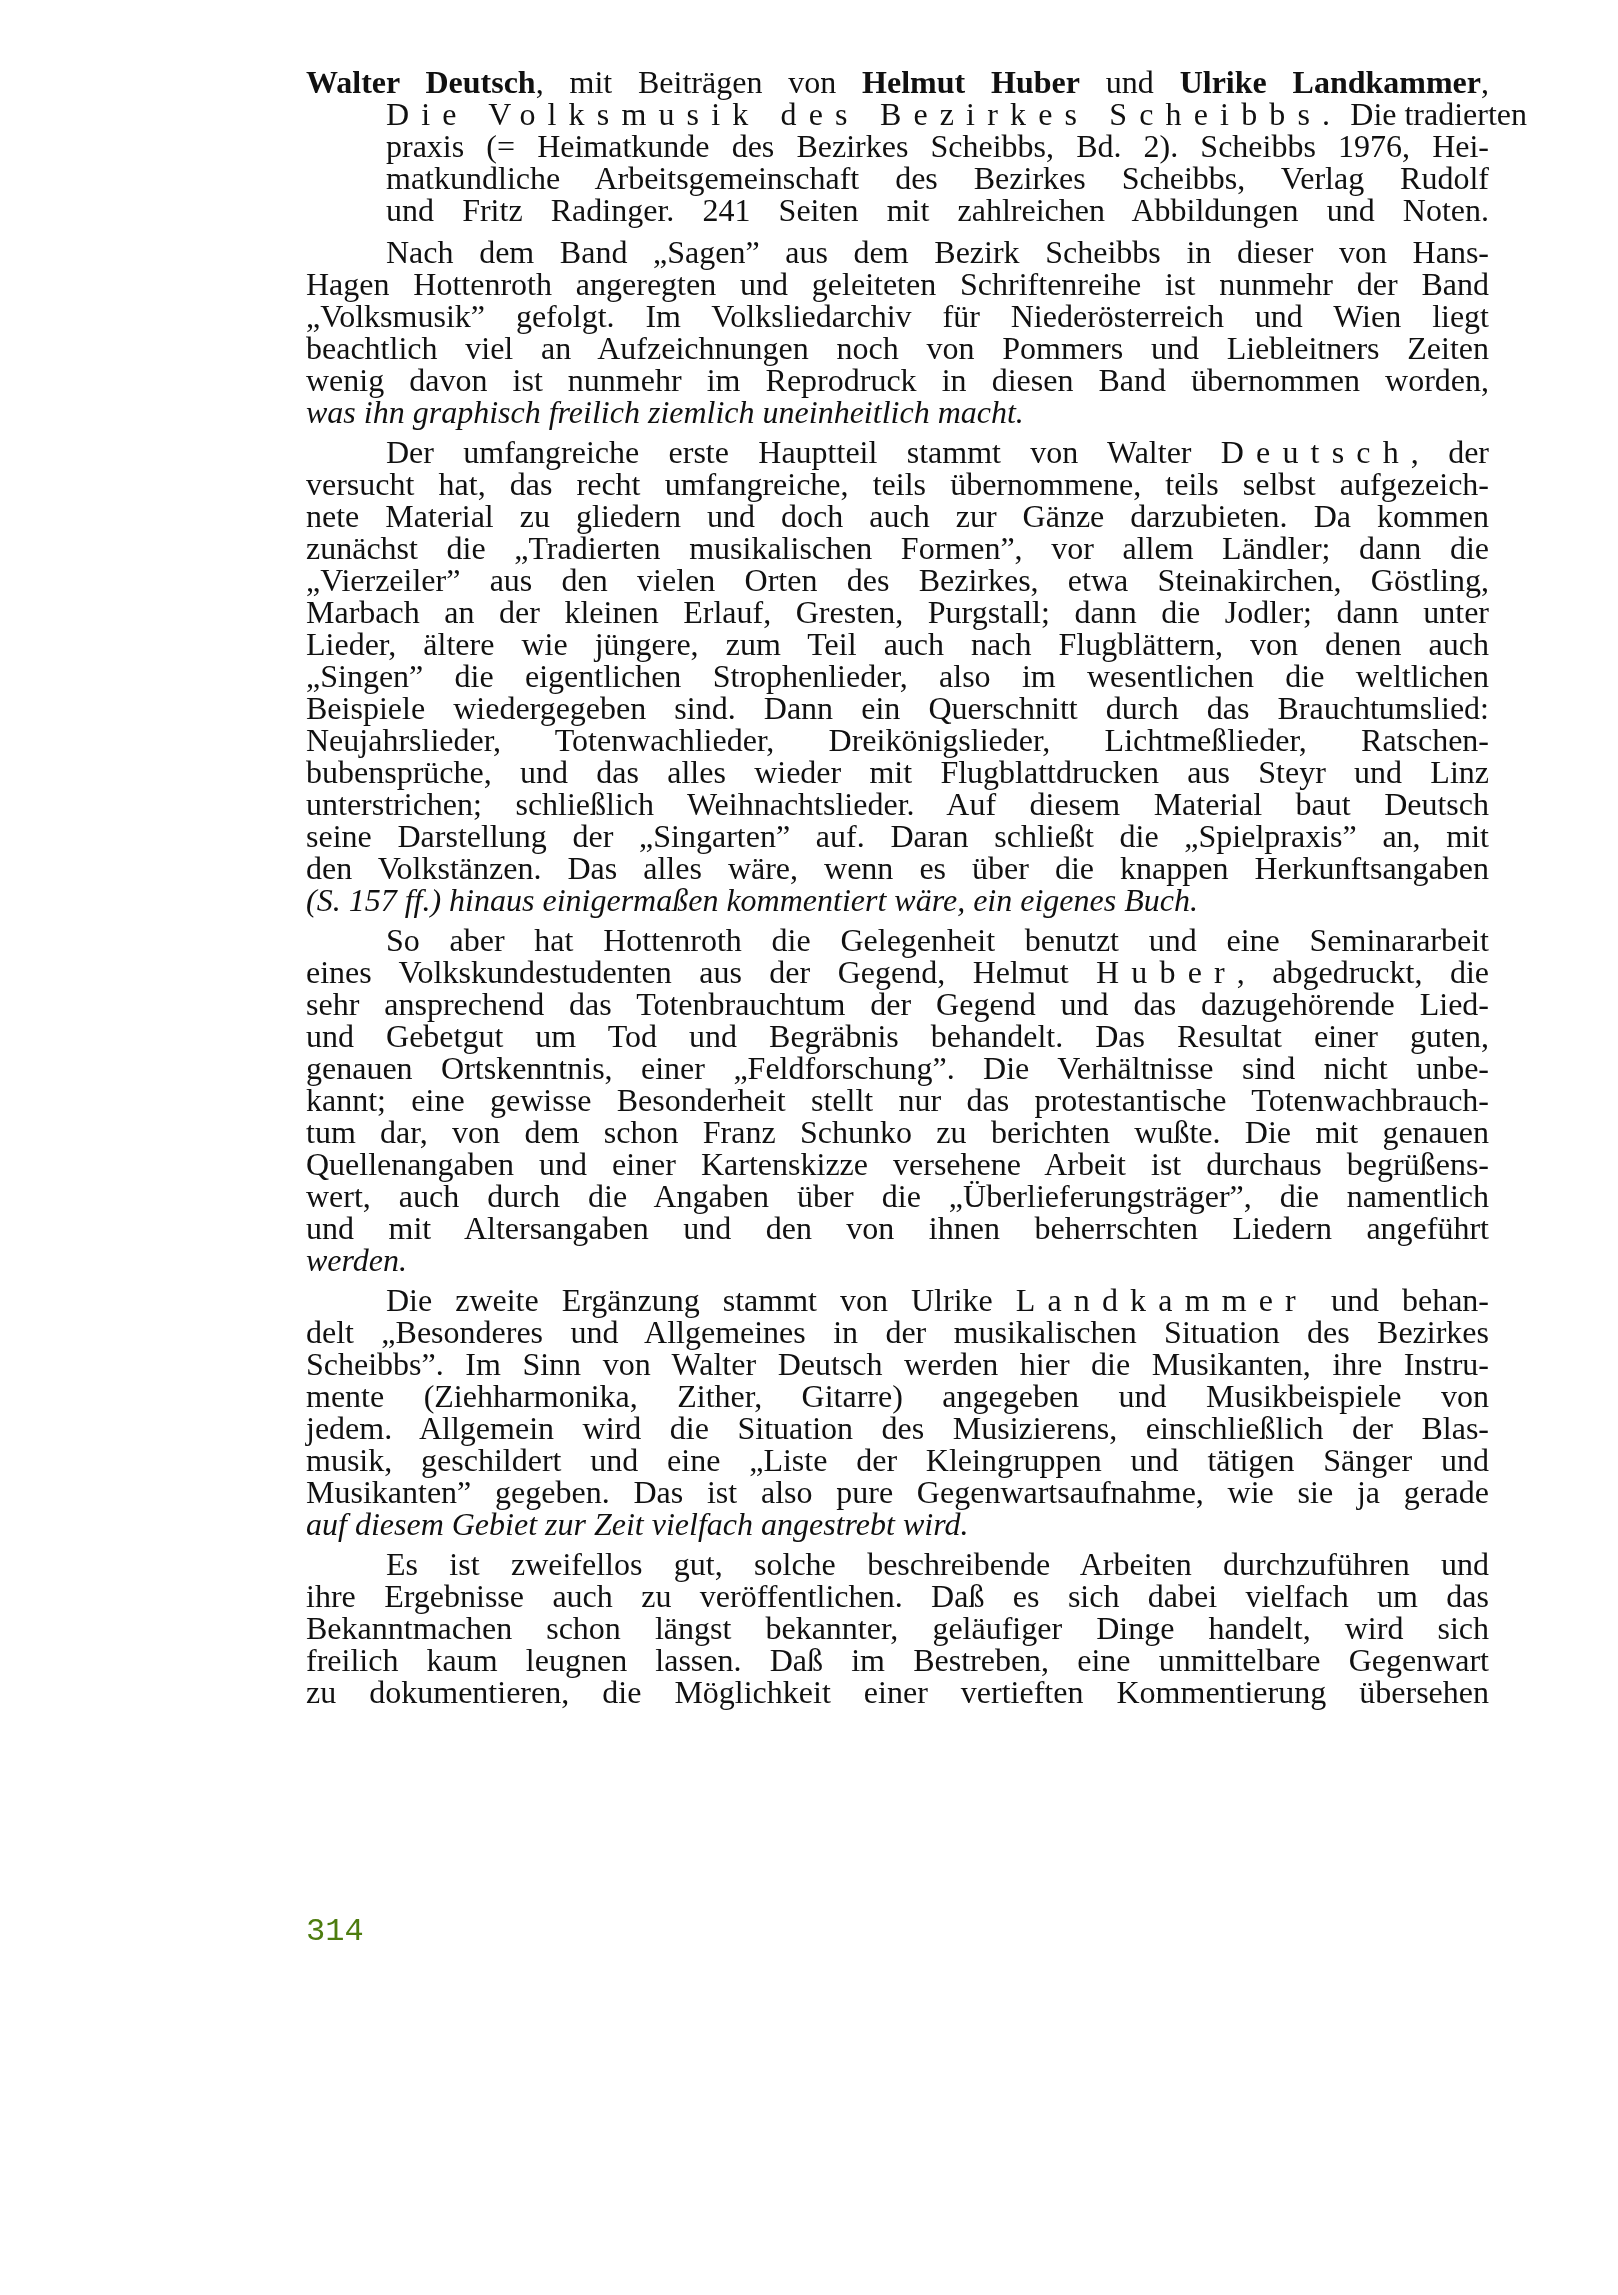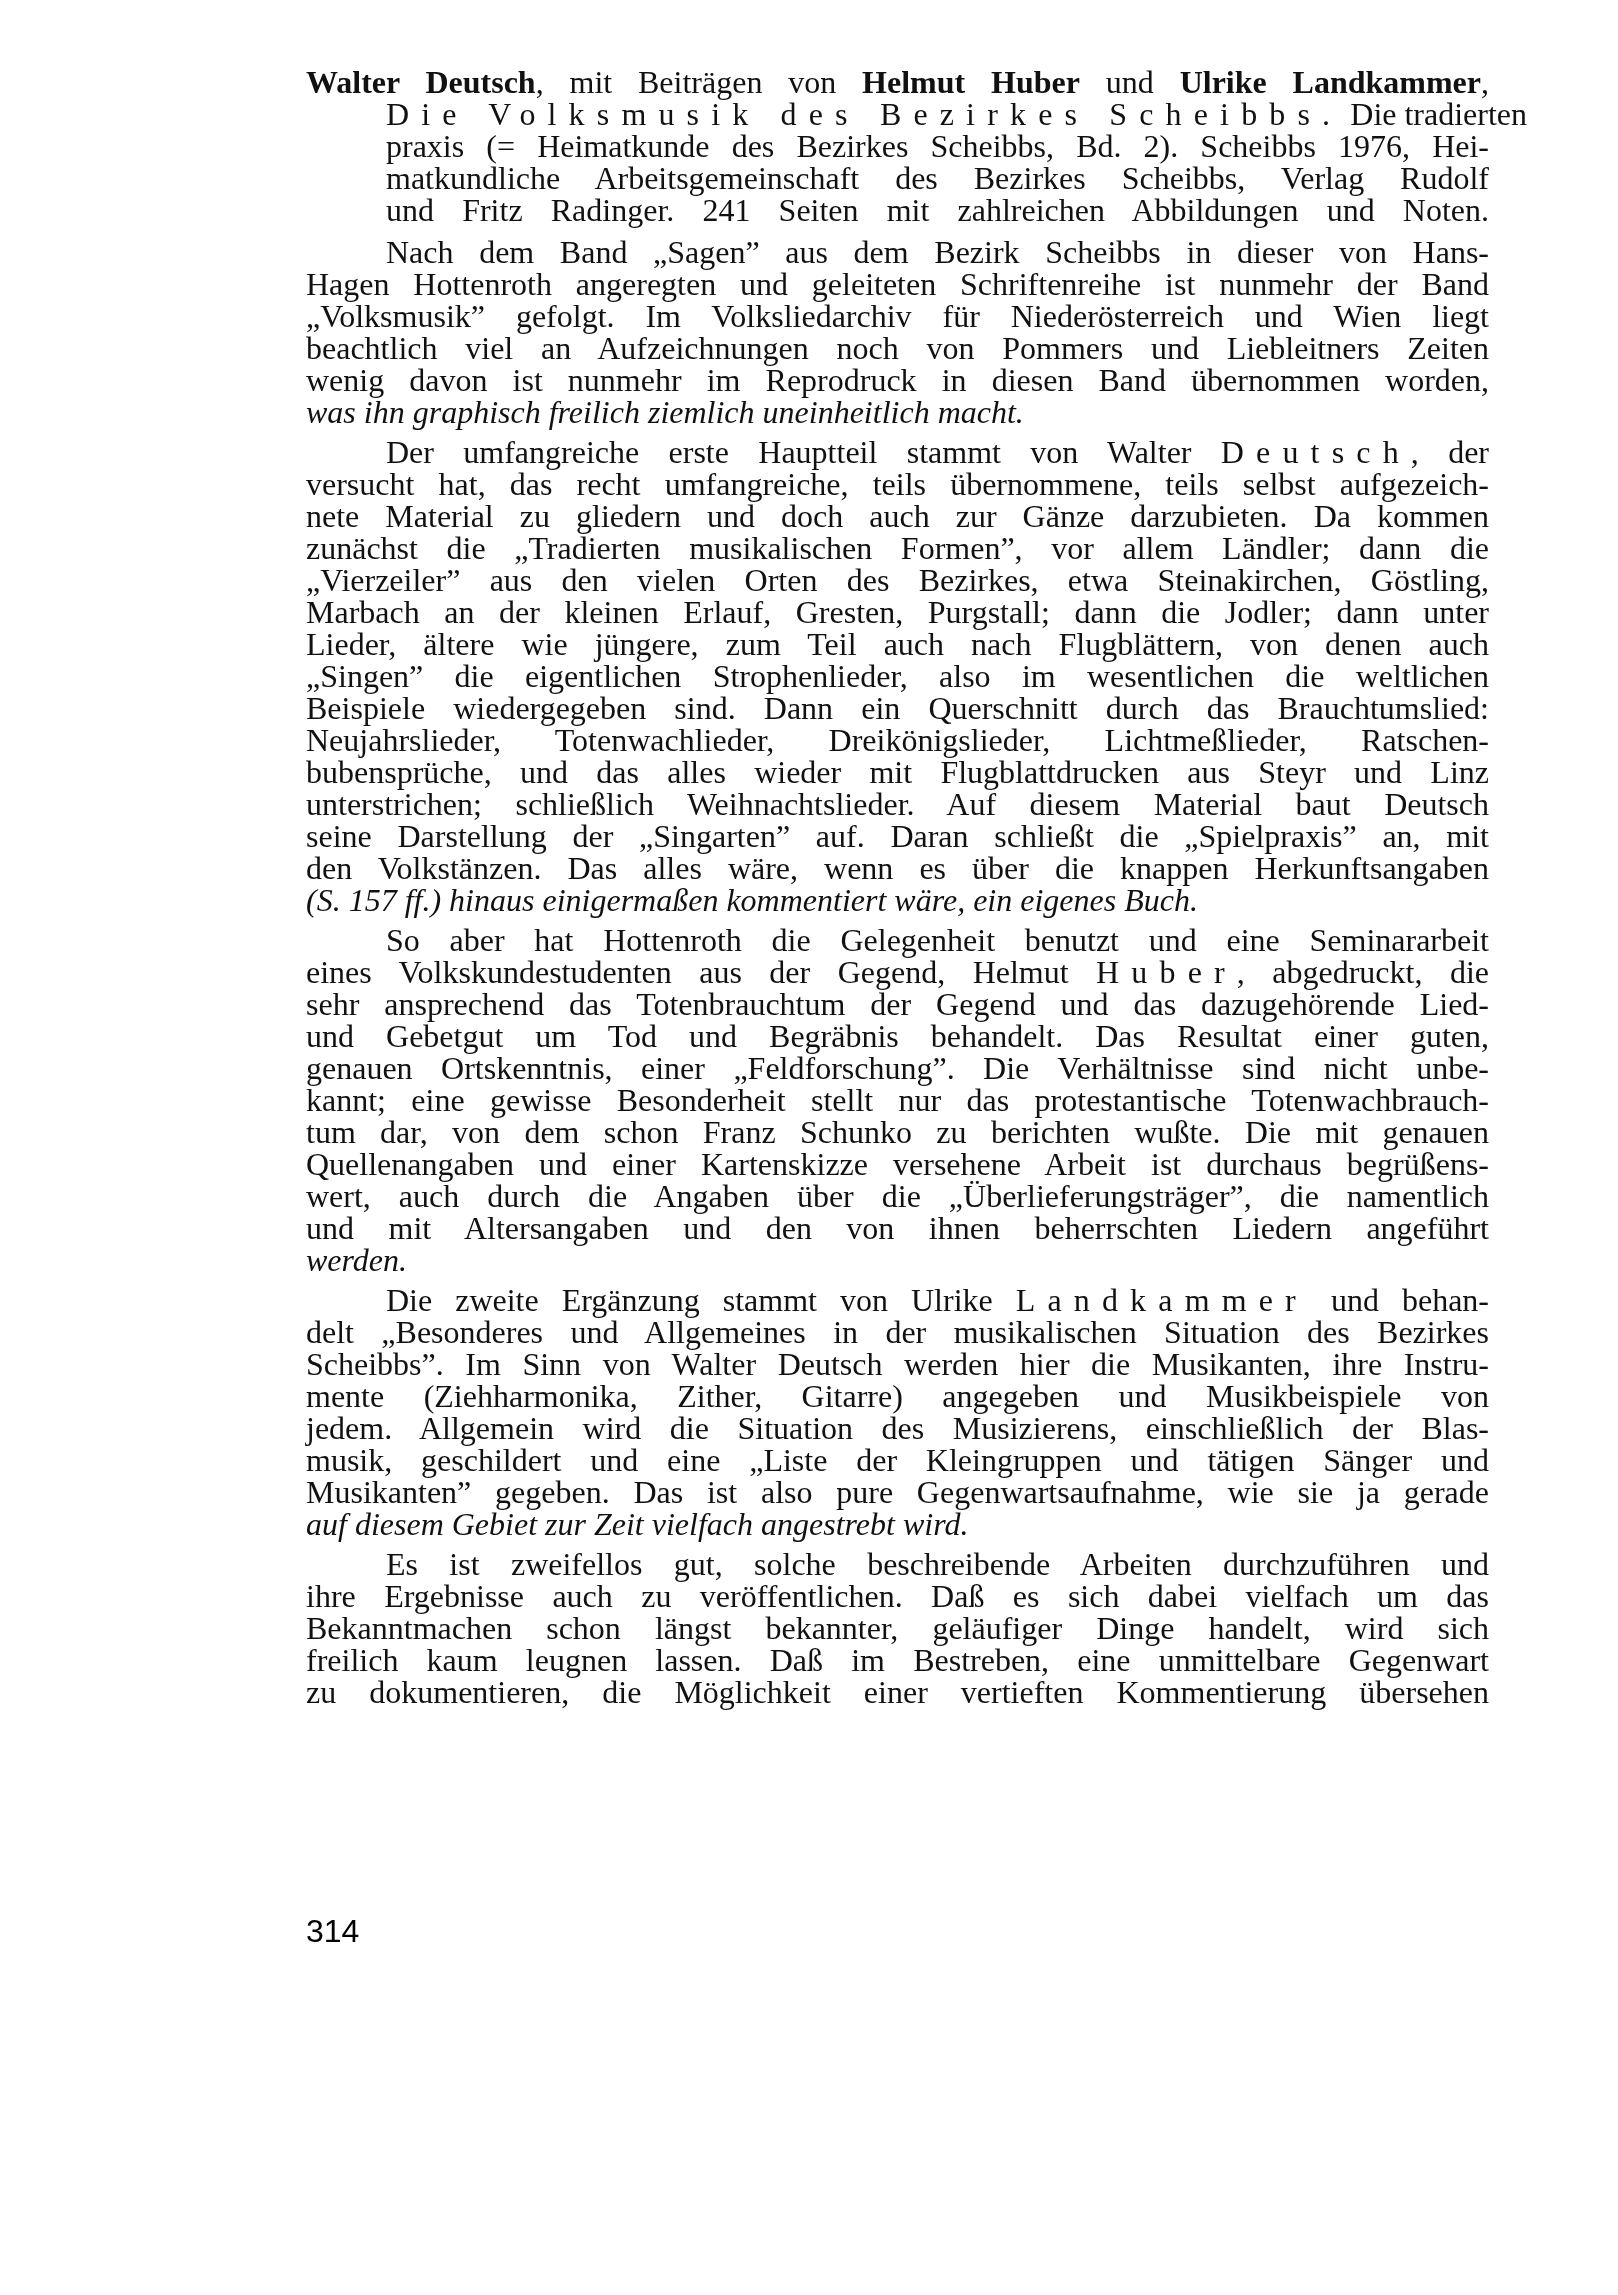--- a/index.html
+++ b/index.html
@@ -15,22 +15,22 @@
     white-space: nowrap; height: 32px; overflow: visible;
   }
   .line.last { text-align-last: left; font-style: italic; }
   .line.indent { padding-left: 80px; }
   .line.hang { padding-left: 80px; }
   .bold { font-weight: bold; }
   .spaced { letter-spacing: 0.38em; }
   .citation { margin-bottom: 9.7px; }
   .page-number {
     position: absolute; left: 306px; top: 1913px;
-    font-family: Liberation Sans, sans-serif;
-    font-size: 32px; color: #000000;
+    font-family: Liberation Mono, monospace;
+    font-size: 32px; color: #4d7c0f;
   }
 </style>
 </head>
 <body>
 
 <div class="page">
 
   <div class="para citation">
     <span class="line"><span class="bold">Walter Deutsch</span><span>, mit Beiträgen von </span><span class="bold">Helmut Huber</span><span> und </span><span class="bold">Ulrike Landkammer</span><span>,</span></span>
     <span class="line hang"><span class="spaced">Die Volksmusik des Bezirkes Scheibbs.</span> <span>Die tradierten</span></span>

